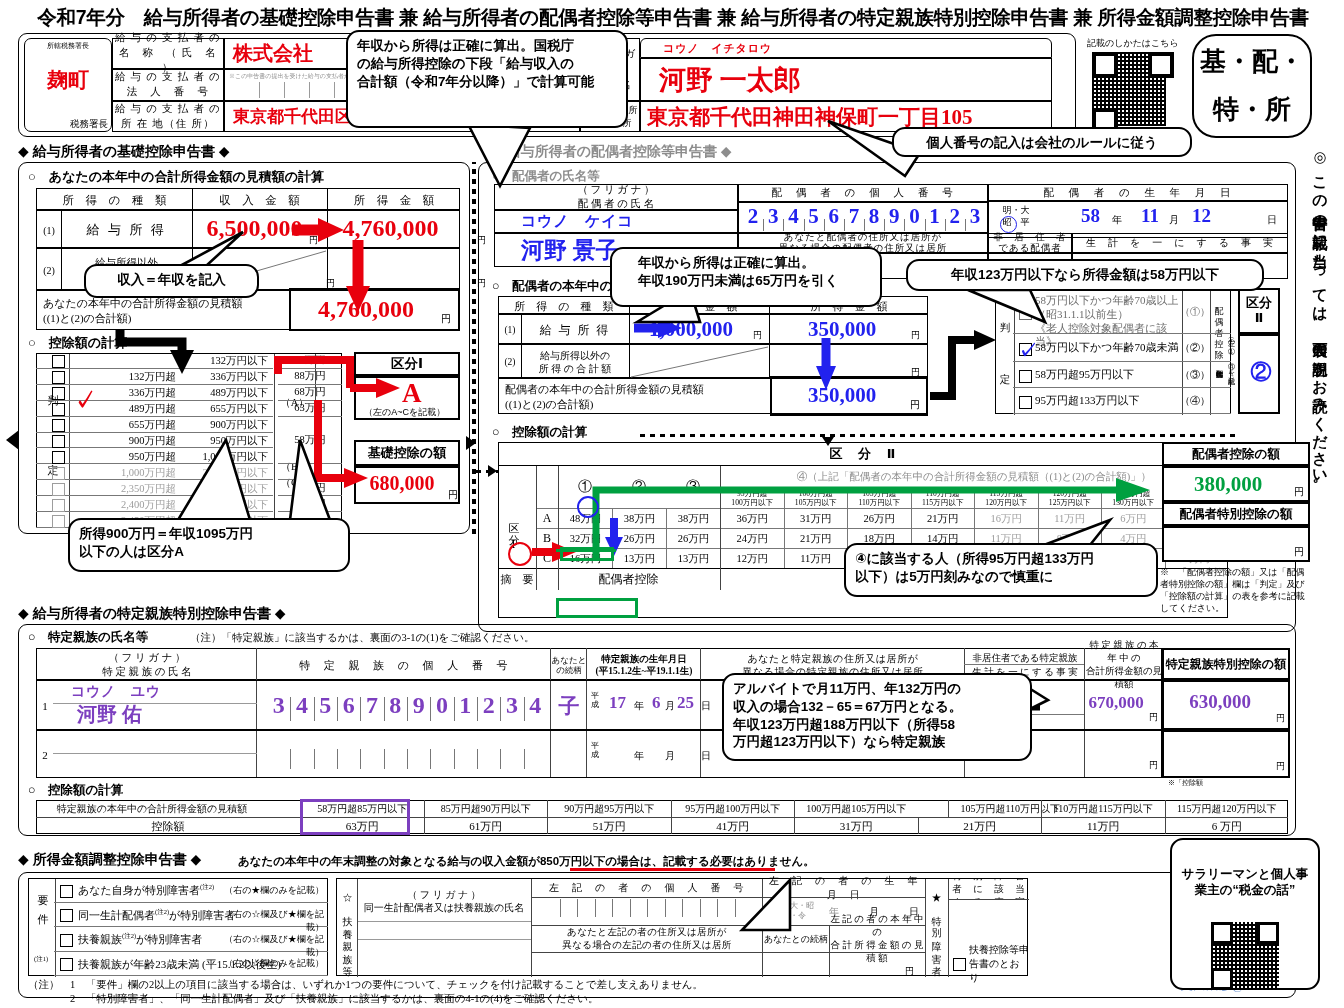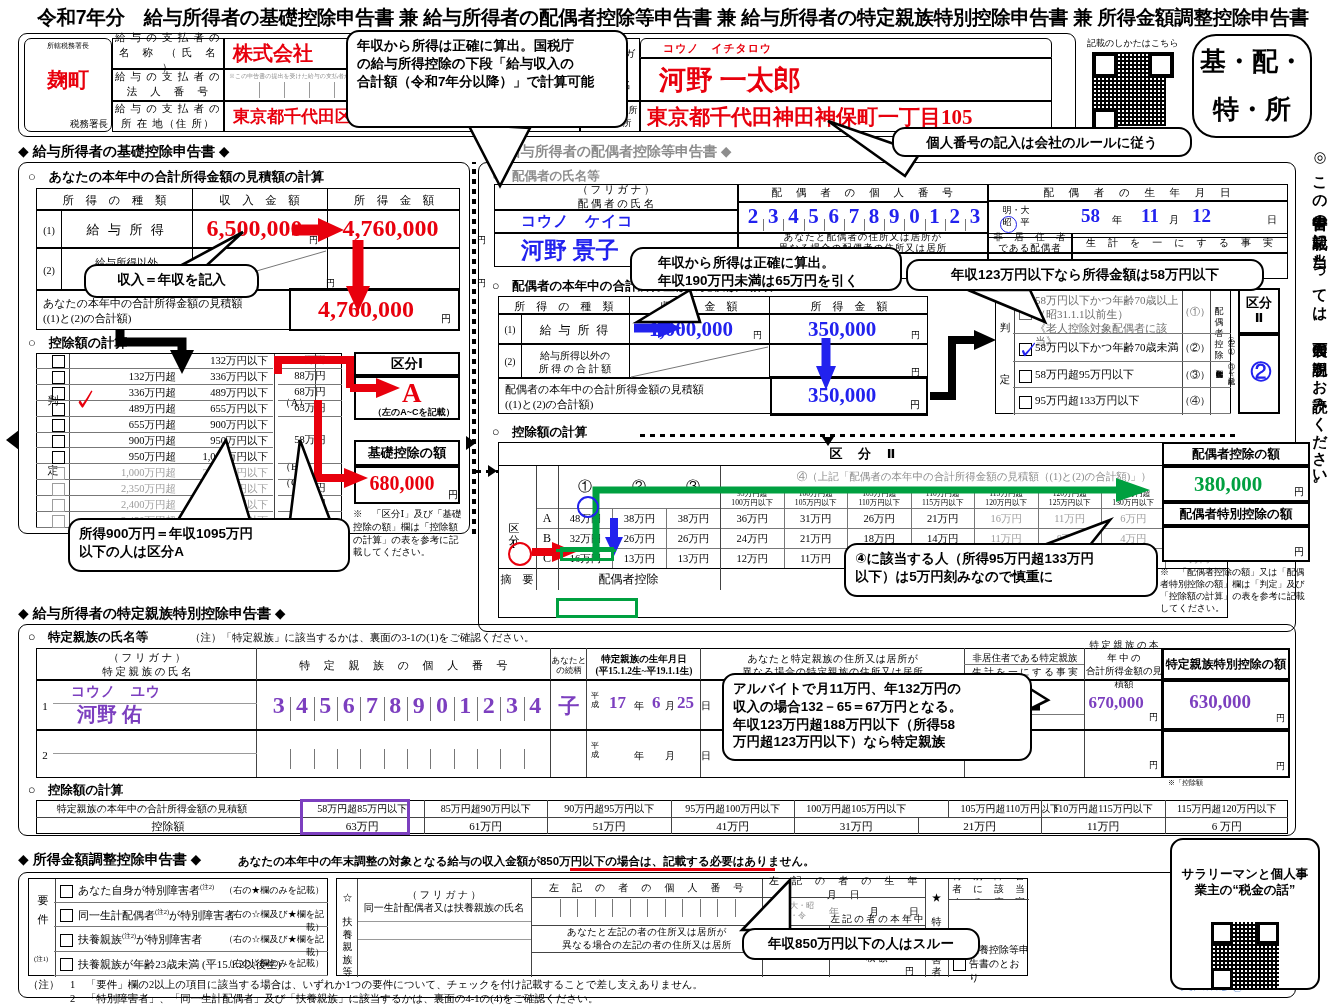--- a/index.html
+++ b/index.html
@@ -275,31 +275,30 @@
       <div class="abs ctr" style="left:0;top:127.27272727272727px;width:64px;height:15.909090909090908px;border-bottom:0.8px solid #777;box-sizing:border-box;font-size:10.5px;color:#000;">48万円</div>
       <div class="abs ctr" style="left:0;top:143.1818181818182px;width:64px;height:15.909090909090908px;border-bottom:0.8px solid #777;box-sizing:border-box;font-size:10.5px;color:#000;">32万円</div>
       <div class="abs ctr" style="left:0;top:159.0909090909091px;width:64px;height:15.909090909090908px;border-bottom:0.8px solid #777;box-sizing:border-box;font-size:10.5px;color:#000;">16万円</div>
     </div>
 
   <div class="abs thin2" style="left:354px;top:352px;width:106px;height:24px;border-width:2.4px;background:#fff;">
     <div class="ctr gothic" style="height:100%;font-size:13.5px;font-weight:bold;">区分Ⅰ</div>
   </div>
   <div class="abs thin2" style="left:354px;top:376px;width:106px;height:44px;border-width:2.4px;background:#fff;">
     <div class="abs hw red" style="left:46px;top:0px;font-size:27px;">A</div>
-    <div class="abs gothic" style="left:17px;top:28px;font-size:9px;font-weight:bold;">（左のA~Cを記載）</div>
+    <div class="abs gothic" style="left:8px;top:28px;font-size:9px;font-weight:normal;">（左のA~Cを記載）</div>
   </div>
 
   <div class="abs thin2" style="left:354px;top:440px;width:106px;height:26px;border-width:2.4px;background:#fff;">
     <div class="ctr gothic" style="height:100%;font-size:13px;font-weight:bold;">基礎控除の額</div>
   </div>
   <div class="abs thin2" style="left:354px;top:466px;width:106px;height:38px;border-width:2.4px;background:#fff;">
     <div class="abs ctr hw red" style="left:0;top:1px;width:92px;height:28px;font-size:20px;">680,000</div>
     <div class="abs" style="left:92px;top:20px;font-size:10px;">円</div>
   </div>
-  <div class="abs" style="left:353px;top:508px;width:110px;font-size:9.5px;line-height:1.35;">※　「区分Ⅰ」及び「基礎控除の額」欄は「控除額の計算」の表を参考に記載してください。</div>
 
   <div class="abs" style="left:472px;top:162px;width:4px;height:372px;background:repeating-linear-gradient(0deg,#000 0 5px,transparent 5px 10px);"></div>
   <div class="abs" style="left:466px;top:436px;width:0;height:0;border-top:7px solid transparent;border-bottom:7px solid transparent;border-left:10px solid #000;"></div>
 
   <div class="abs sechead gray" style="left:492px;top:143px;">◆ 給与所得者の配偶者控除等申告書 ◆</div>
   <div class="abs rbox" style="left:478px;top:162px;width:818px;height:470px;"></div>
   <div class="abs gothic gray" style="left:492px;top:168px;font-size:12.5px;font-weight:bold;">○　配偶者の氏名等</div>
 
   <div class="abs thin" style="left:494px;top:184px;width:244px;height:26px;">
     <div class="ctr" style="height:100%;font-size:10.5px;line-height:1.3;white-space:pre-line;">（ フ リ ガ ナ ）
@@ -904,30 +903,29 @@
       </g>
   </svg>
 
   <div class="callout" id="co1" style="left:346px;top:30px;width:282px;height:98px;">年収から所得は正確に算出。国税庁
 の給与所得控除の下段「給与収入の
 合計額（令和7年分以降）」で計算可能</div>
   <div class="callout" id="co3" style="left:84px;top:264px;width:175px;height:34px;text-align:center;">収入＝年収を記入</div>
   <div class="callout" id="co2" style="left:892px;top:127px;width:300px;height:30px;text-align:center;">個人番号の記入は会社のルールに従う</div>
   <div class="callout" id="co4" style="left:68px;top:518px;width:282px;height:54px;">所得900万円＝年収1095万円
 以下の人は区分A</div>
-  <div class="callout" id="co5" style="left:630px;top:247px;width:272px;height:44px;padding-left:26px;">年収から所得は正確に算出。
+  <div class="callout" id="co5" style="left:610px;top:247px;width:272px;height:60px;padding-left:26px;">年収から所得は正確に算出。
 年収190万円未満は65万円を引く</div>
   <div class="callout" id="co6" style="left:906px;top:259px;width:358px;height:32px;text-align:center;">年収123万円以下なら所得金額は58万円以下</div>
   <div class="callout" id="co7" style="left:844px;top:543px;width:314px;height:54px;">④に該当する人（所得95万円超133万円
 以下）は5万円刻みなので慎重に</div>
   <div class="callout" id="co8" style="left:722px;top:673px;width:310px;height:88px;">アルバイトで月11万円、年132万円の
 収入の場合132－65＝67万円となる。
 年収123万円超188万円以下（所得58
 万円超123万円以下）なら特定親族</div>
-  <div class="callout" id="co9" style="left:742px;top:928px;width:238px;height:32px;text-align:center;">年収850万円以下の人はスルー</div>
 
   <div class="callout" id="co10" style="left:1170px;top:838px;width:150px;height:152px;text-align:center;padding-top:8px;">
     <div style="font-size:12.5px;line-height:1.3;white-space:pre-line;">サラリーマンと個人事
 業主の“税金の話”</div>
     <div class="qr" style="position:relative;margin:6px auto 2px;width:68px;height:68px;">
       <div style="position:absolute;left:0;top:0;width:16px;height:16px;border:3.5px solid #000;background:#fff;"></div>
       <div style="position:absolute;right:0;top:0;width:16px;height:16px;border:3.5px solid #000;background:#fff;"></div>
       <div style="position:absolute;left:0;bottom:0;width:16px;height:16px;border:3.5px solid #000;background:#fff;"></div>
     </div>
     

